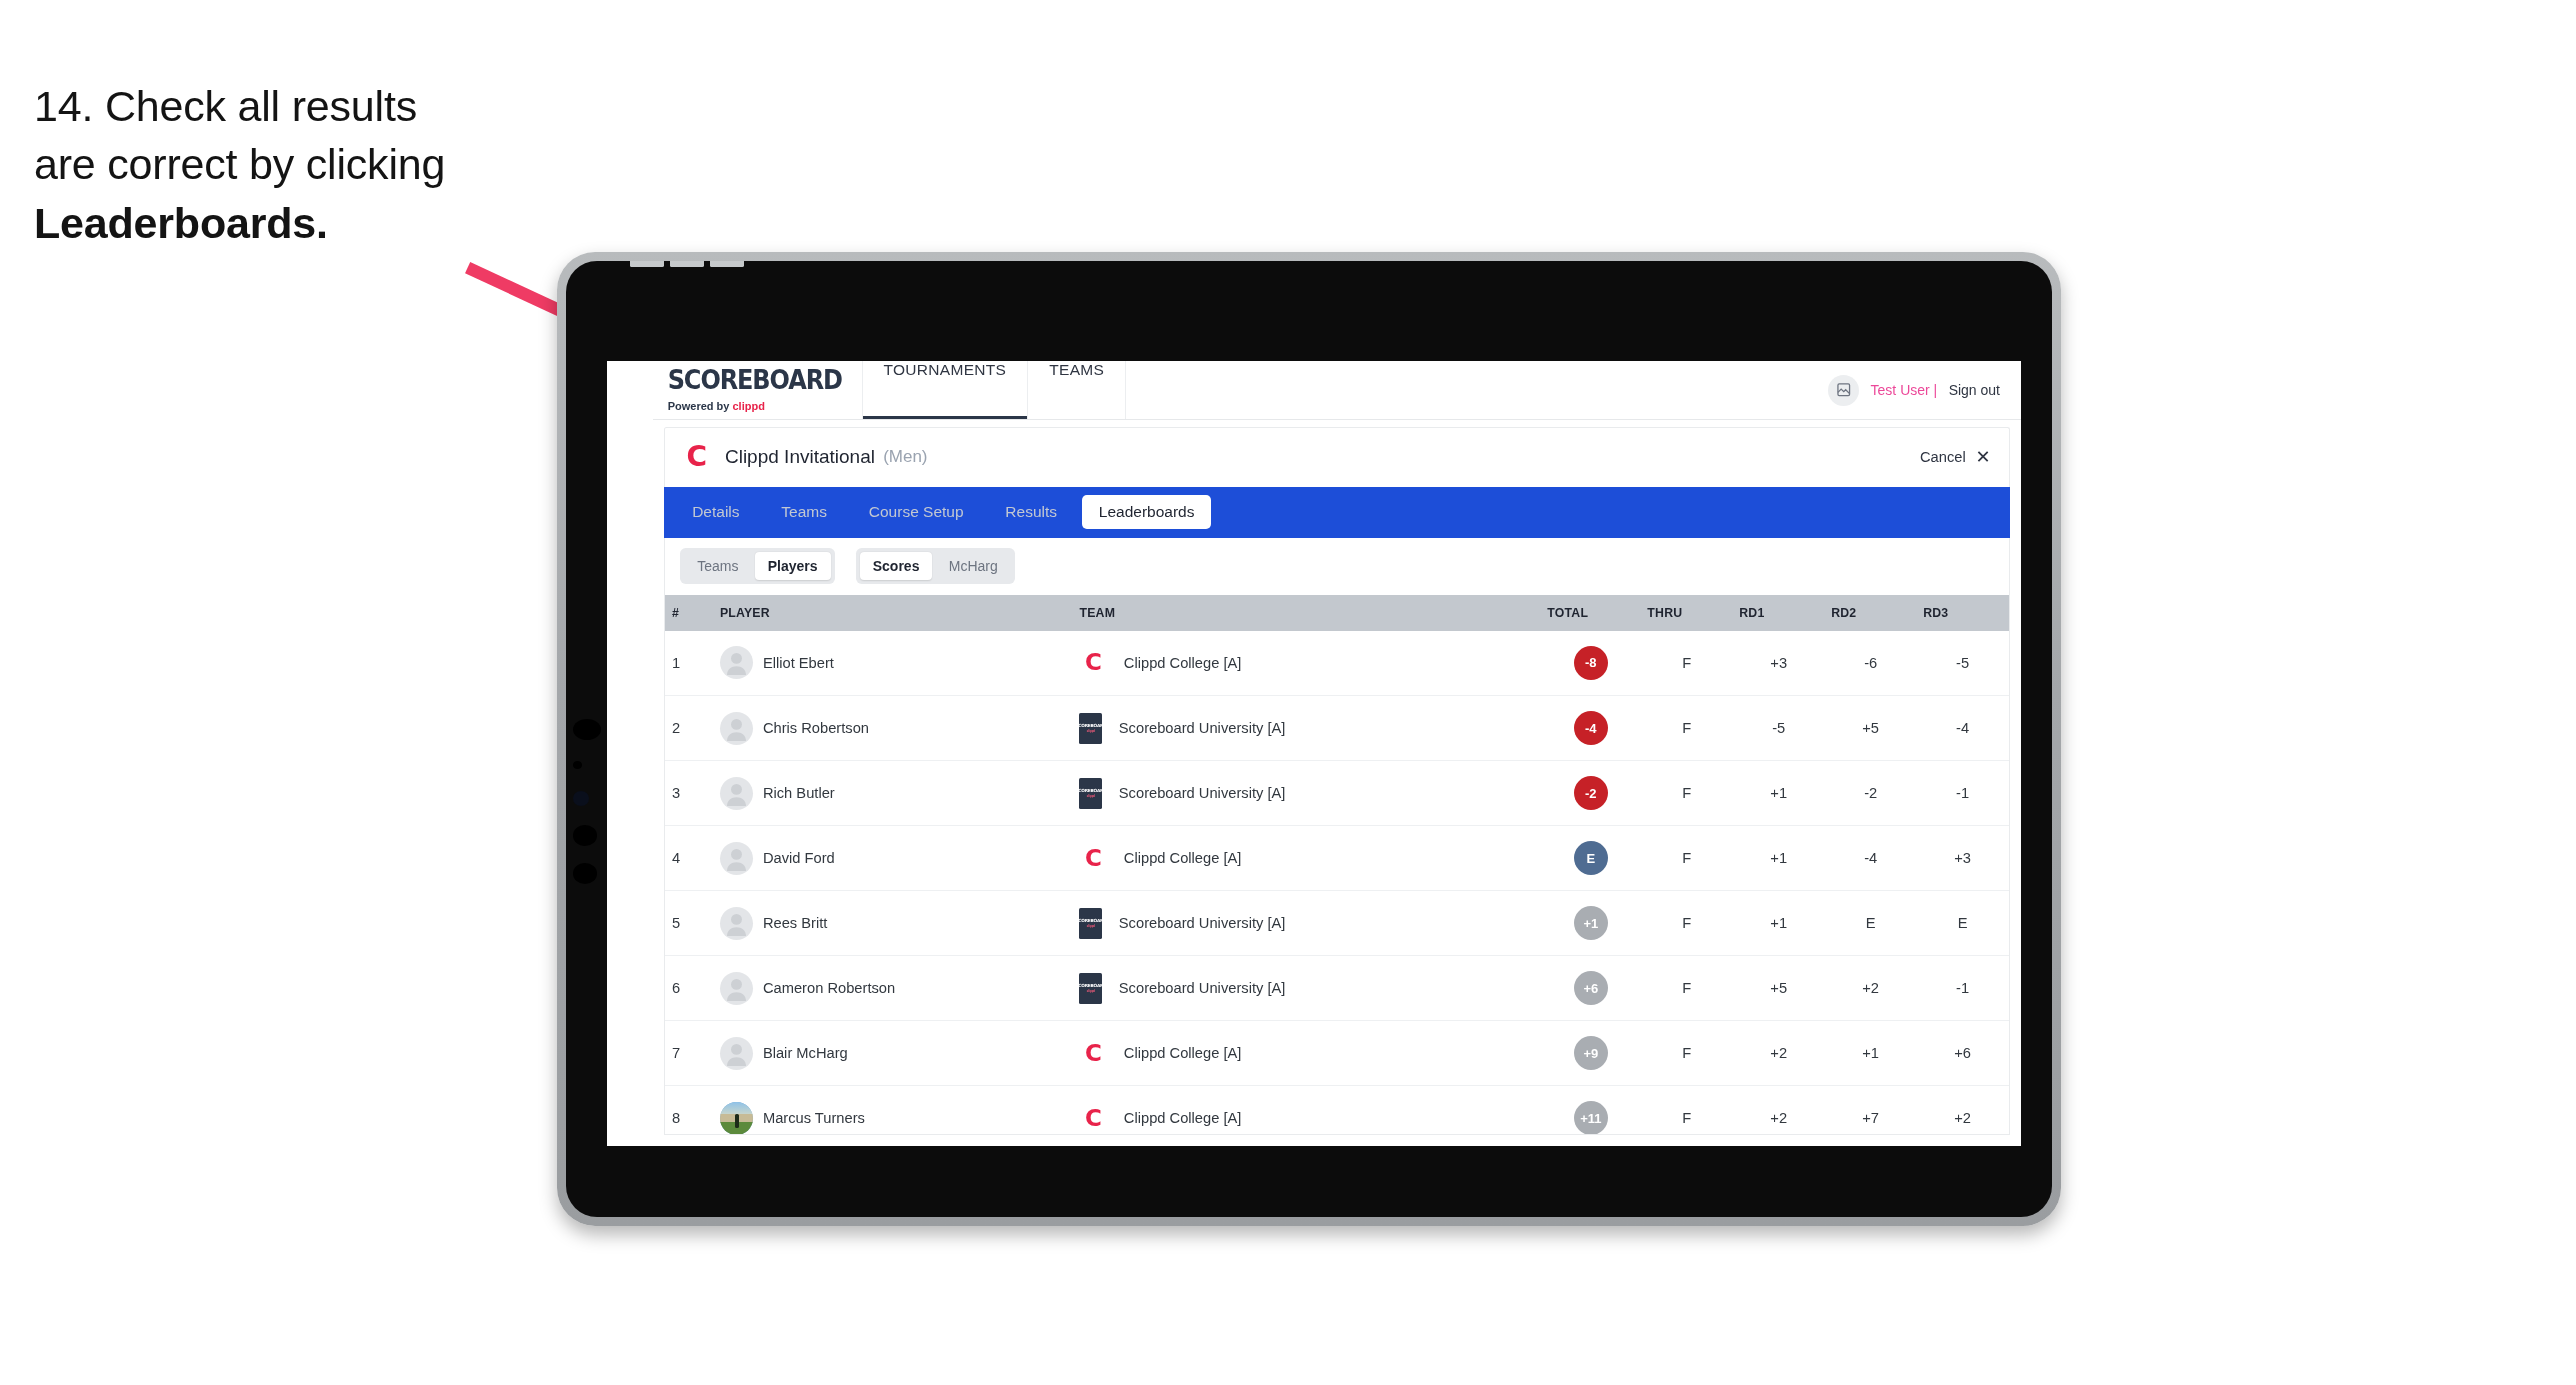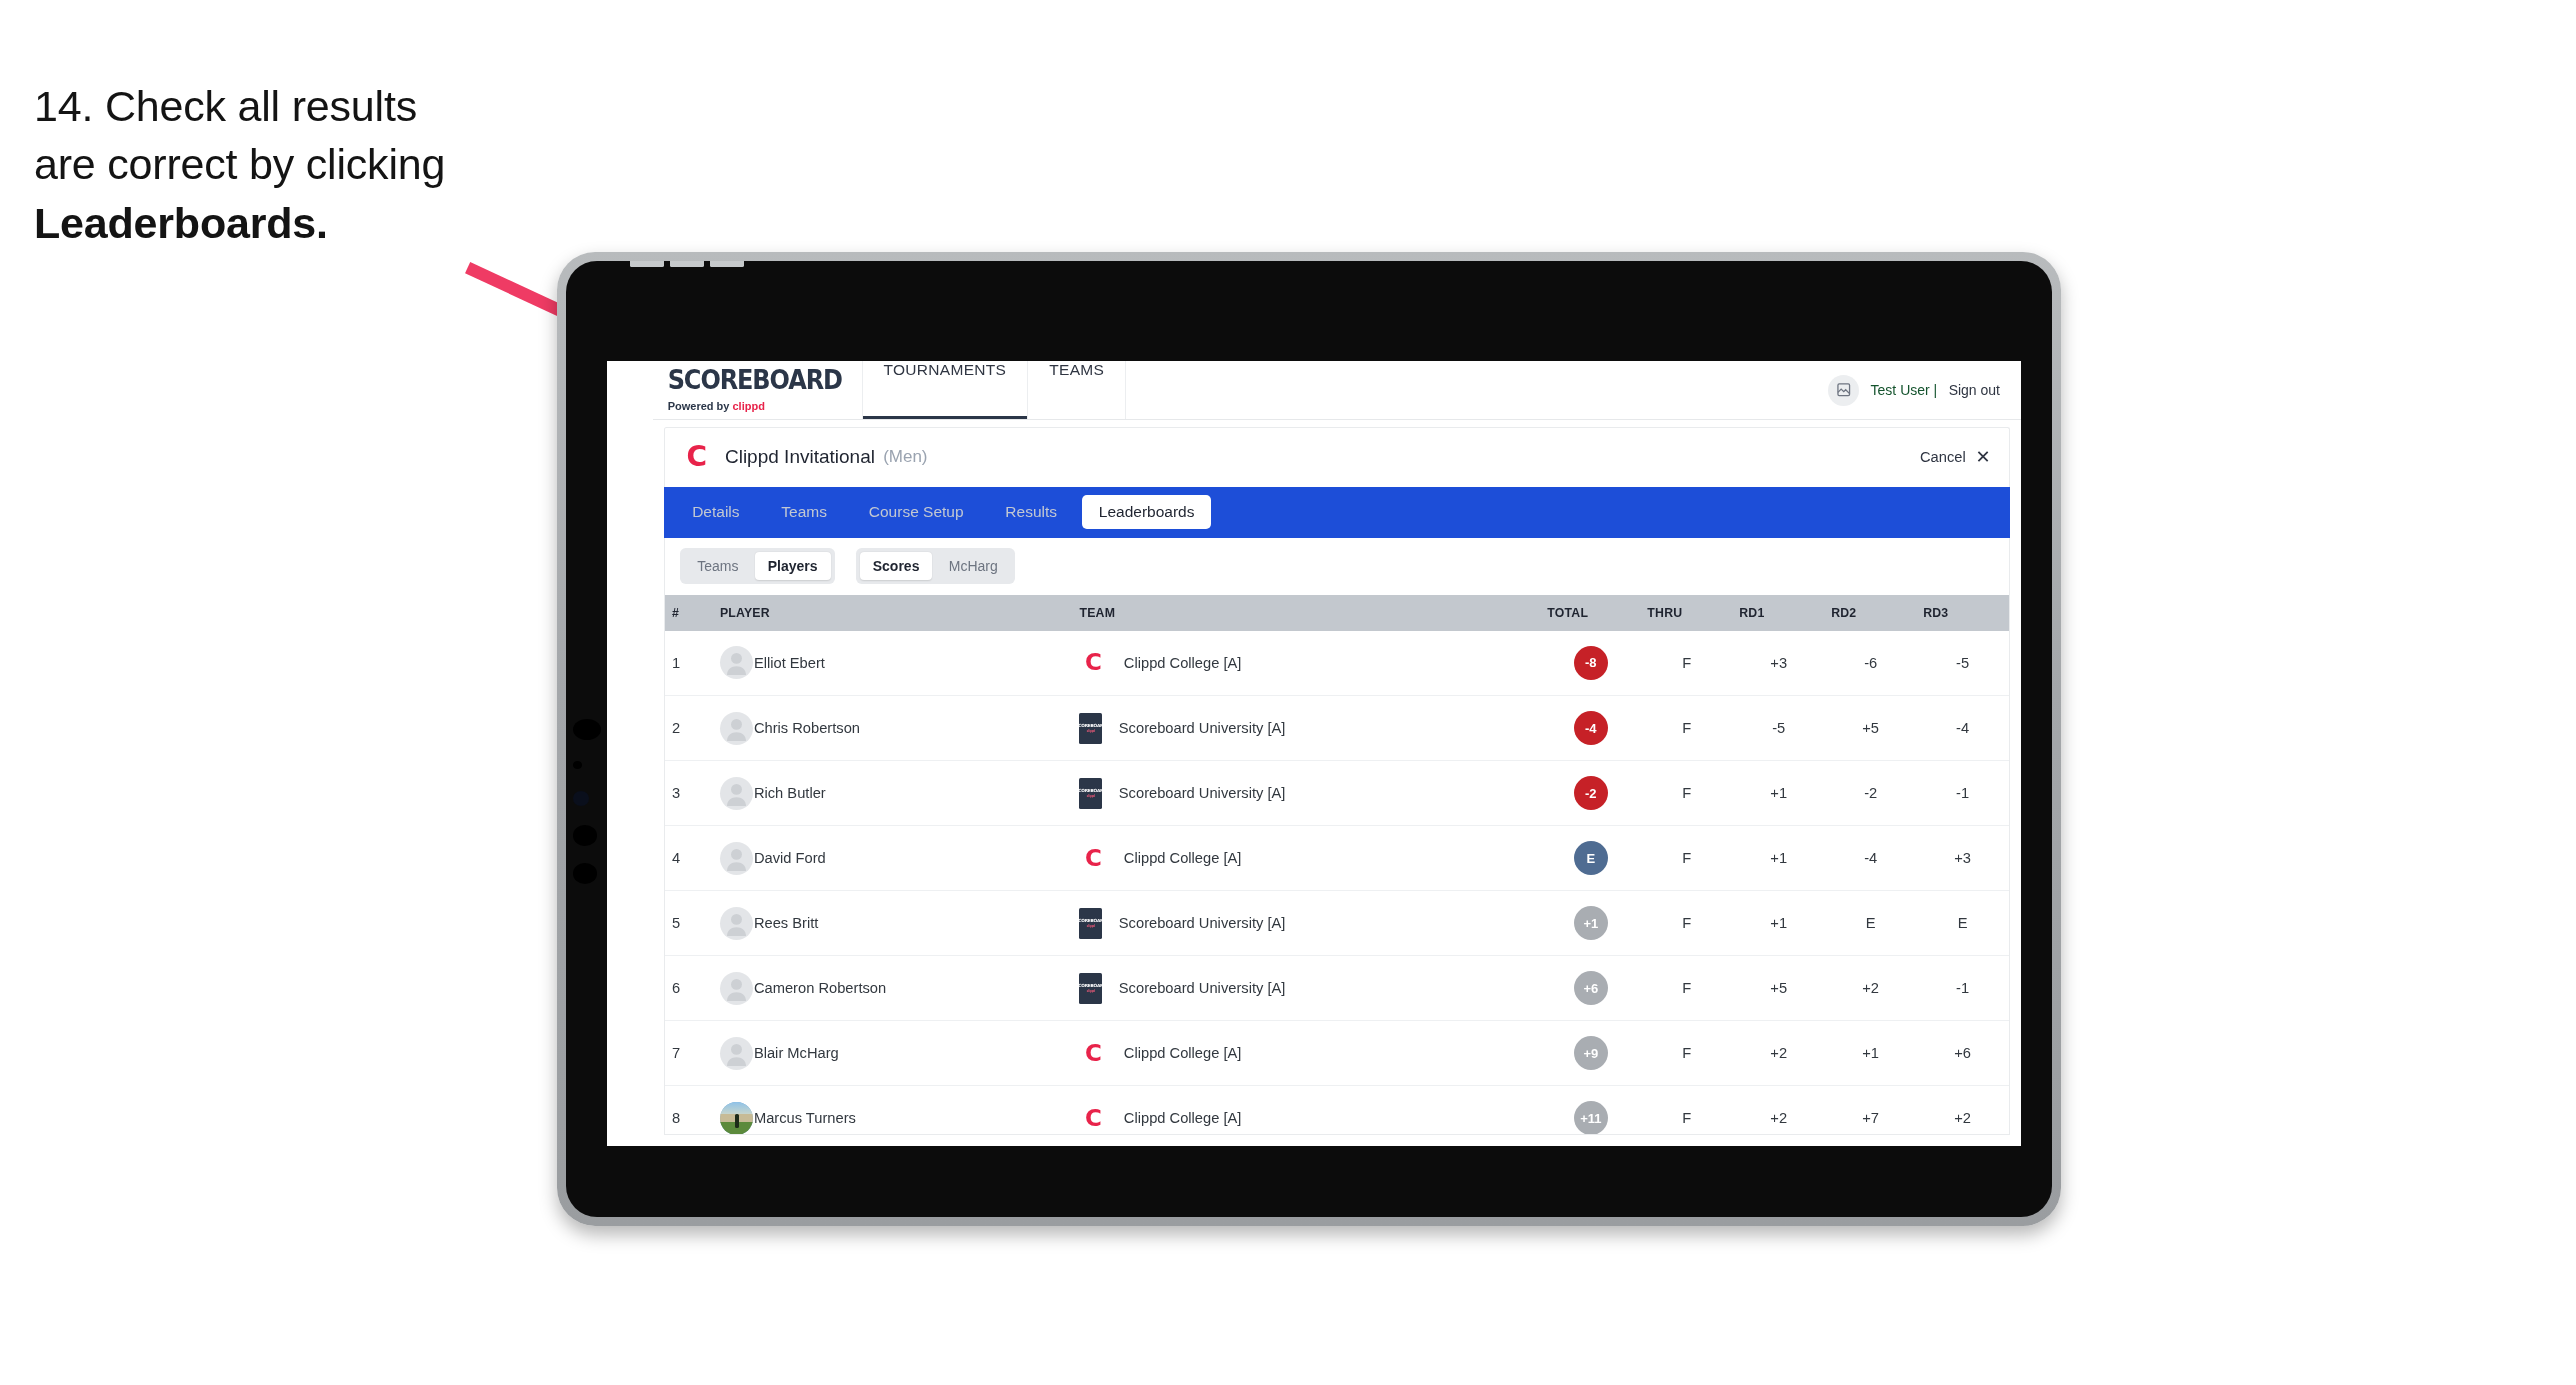--- a/index.html
+++ b/index.html
@@ -125,21 +125,21 @@
   .user-area {
     display: flex; align-items: center; gap: 11.4px;
     padding: 0 21px 0 0;
   }
   .avatar-mini {
     width: 31px; height: 31px; border-radius: 50%;
     background: #eceef0;
     display: flex; align-items: center; justify-content: center;
     color: #6d7480;
   }
-  .user-name { font-size: 14px; color: #14532d; white-space: nowrap; }
+  .user-name { font-size: 14px; color: #ec4899; white-space: nowrap; }
   .signout { font-size: 14px; color: #2f3542; white-space: nowrap; cursor: pointer; }
 
   
   .tourn-wrap { padding: 6.5px 11.4px 0 11.4px; background: #fff; }
   .tourn-card {
     background: #fff;
     border: 0.8px solid #e9ebed;
     border-bottom: none;
     height: 60px;
     display: flex; align-items: center;
@@ -245,21 +245,21 @@
   th.c-total { width: 98px; }
   th.c-thru  { width: 90px; }
   th.c-rd    { width: 90px; }
 
   table.lb tbody tr { height: 65px; border-bottom: 0.8px solid #eef0f2; }
   table.lb tbody tr:last-child { border-bottom: none; }
   table.lb tbody td { font-size: 14.7px; color: #32383f; padding: 0 6.5px; vertical-align: middle; }
   td.c-rank { padding-left: 18px; color: #32383f; }
   td.c-total, td.c-thru, td.c-rd { text-align: center; }
 
-  .player-cell { display: flex; align-items: center; gap: 1px; }
+  .player-cell { display: flex; align-items: center; gap: 10px; }
   .pavatar {
     width: 33px; height: 33px; border-radius: 50%;
     background: #e3e5e8; flex: 0 0 33px;
     display: flex; align-items: center; justify-content: center;
     overflow: hidden;
     position: relative;
   }
   .pavatar.photo { background: #6fa8d6; }
   .pavatar.photo .sky { position:absolute; left:0; top:0; right:0; height:42%; background:linear-gradient(180deg,#8fc2e8,#cfd8c8); }
   .pavatar.photo .sand { position:absolute; left:0; top:38%; right:0; height:26%; background:#c7bb96; }

